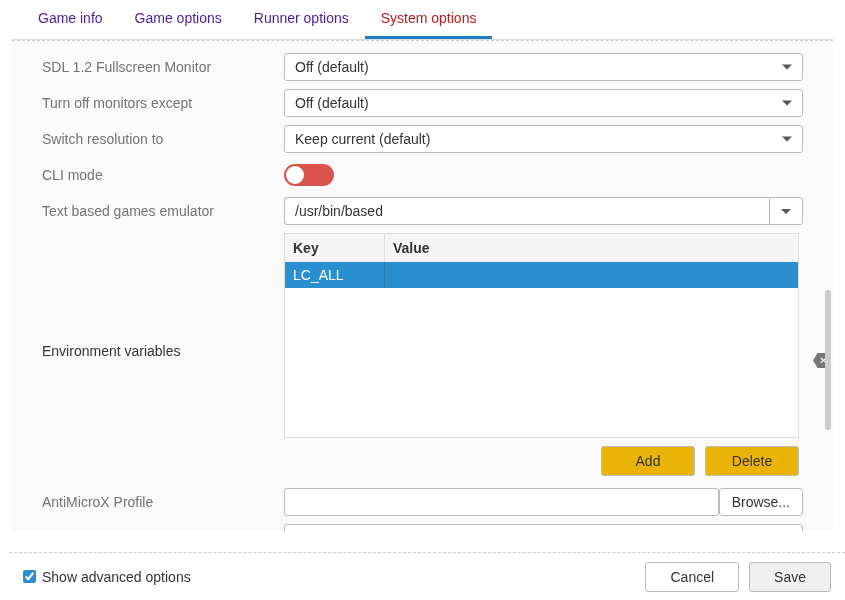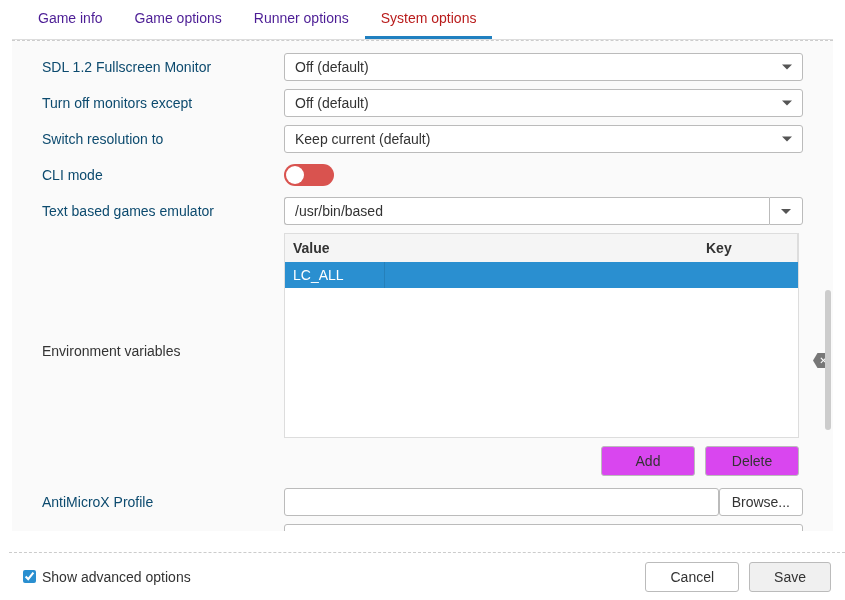--- a/index.html
+++ b/index.html
@@ -5,21 +5,21 @@
 * { box-sizing: border-box; margin: 0; padding: 0; }
 body { font-family: "Segoe UI", "Helvetica Neue", Arial, sans-serif; font-size: 14px; color: #333; background: #fff; width: 845px; height: 600px; overflow: hidden; position: relative; }
 
 .tabs { display: flex; border-bottom: 1px solid #ddd; padding: 0 10px; margin: 0 12px; }
 .tab { padding: 10px 16px; color: #4c1d95; cursor: pointer; border-bottom: 3px solid transparent; }
 .tab.active { color: #b91c1c; border-bottom: 3px solid #2080c0; }
 
 .content { padding: 8px 30px 0 30px; background: #fafafa; margin: 0 12px; height: 490px; overflow-y: auto; position: relative; }
 
 .row { display: flex; align-items: center; min-height: 36px; margin-bottom: 0; }
-.label-col { width: 242px; flex-shrink: 0; color: #0c4a6e; }
+.label-col { width: 242px; flex-shrink: 0; color: #737373; }
 .ctrl-col { flex: 1; display: flex; align-items: center; }
 
 .dropdown { flex: 1; border: 1px solid #bbb; border-radius: 3px; background: #fff; height: 28px; display: flex; align-items: center; padding: 0 10px; position: relative; cursor: pointer; }
 .dropdown .arrow { position: absolute; right: 10px; top: 50%; transform: translateY(-50%); border-left: 5px solid transparent; border-right: 5px solid transparent; border-top: 5px solid #555; }
 
 .combo { flex: 1; display: flex; }
 .combo-input { flex: 1; border: 1px solid #bbb; border-right: none; border-radius: 3px 0 0 3px; height: 28px; padding: 0 10px; display: flex; align-items: center; background: #fff; }
 .combo-btn { width: 34px; border: 1px solid #bbb; border-radius: 0 3px 3px 0; background: #fff; display: flex; align-items: center; justify-content: center; cursor: pointer; }
 .combo-btn .arrow { border-left: 5px solid transparent; border-right: 5px solid transparent; border-top: 5px solid #555; }
 
@@ -38,21 +38,21 @@
 .env-rowd .cell { padding: 5px 8px; }
 .cell.key { width: 100px; border-right: 1px solid rgba(0,0,0,0.1); }
 .env-header .cell.key { border-right: 1px solid #ddd; }
 .cell.val { flex: 1; }
 
 .env-body { height: 175px; }
 
 .delete-tag { position: absolute; right: -28px; top: 120px; width: 18px; height: 15px; background: #777; clip-path: polygon(25% 0, 100% 0, 100% 100%, 25% 100%, 0 50%); display: flex; align-items: center; justify-content: center; color: #fff; font-size: 10px; cursor: pointer; padding-left: 3px; }
 
 .env-buttons { display: flex; justify-content: flex-end; gap: 10px; margin-top: 8px; width: 515px; }
-.btn { border: 1px solid #bbb; background: #d946ef; border-radius: 3px; padding: 6px 7px; width: 94px; text-align: center; cursor: pointer; }
+.btn { border: 1px solid #bbb; background: #eab308; border-radius: 3px; padding: 6px 7px; width: 94px; text-align: center; cursor: pointer; }
 
 .input-text { flex: 1; border: 1px solid #bbb; border-radius: 3px; height: 28px; padding: 0 8px; background: #fff; }
 .browse-group { flex: 1; display: flex; }
 .browse-group .input-text { flex: 1; }
 .browse-btn { border: 1px solid #bbb; background: #fff; border-radius: 3px; padding: 0 12px; height: 28px; display: flex; align-items: center; cursor: pointer; }
 
 .footer { position: absolute; bottom: 0; left: 9px; right: 0; height: 48px; border-top: 1px dashed #ccc; display: flex; align-items: center; padding: 0 14px; background: #fff; }
 .footer .chk { margin-right: 6px; accent-color: #2a8fd0; }
 .footer .spacer { flex: 1; }
 .footer .fbtn { border: 1px solid #bbb; border-radius: 3px; padding: 6px 24px; margin-left: 10px; cursor: pointer; background: #fff; }
@@ -125,22 +125,22 @@
         </div>
       </div>
     </div>
   </div>
 
   <div class="env-section">
     <div class="env-label-col">Environment variables</div>
     <div class="env-ctrl-col" style="position:relative;">
       <div class="env-table">
         <div class="env-header">
+          <div class="cell key">Key</div>
           <div class="cell val">Value</div>
-          <div class="cell key">Key</div>
         </div>
         <div class="env-body">
           <div class="env-rowd sel">
             <div class="cell key">LC_ALL</div>
             <div class="cell val"></div>
           </div>
         </div>
       </div>
       <div class="delete-tag">✕</div>
       <div class="env-buttons">

